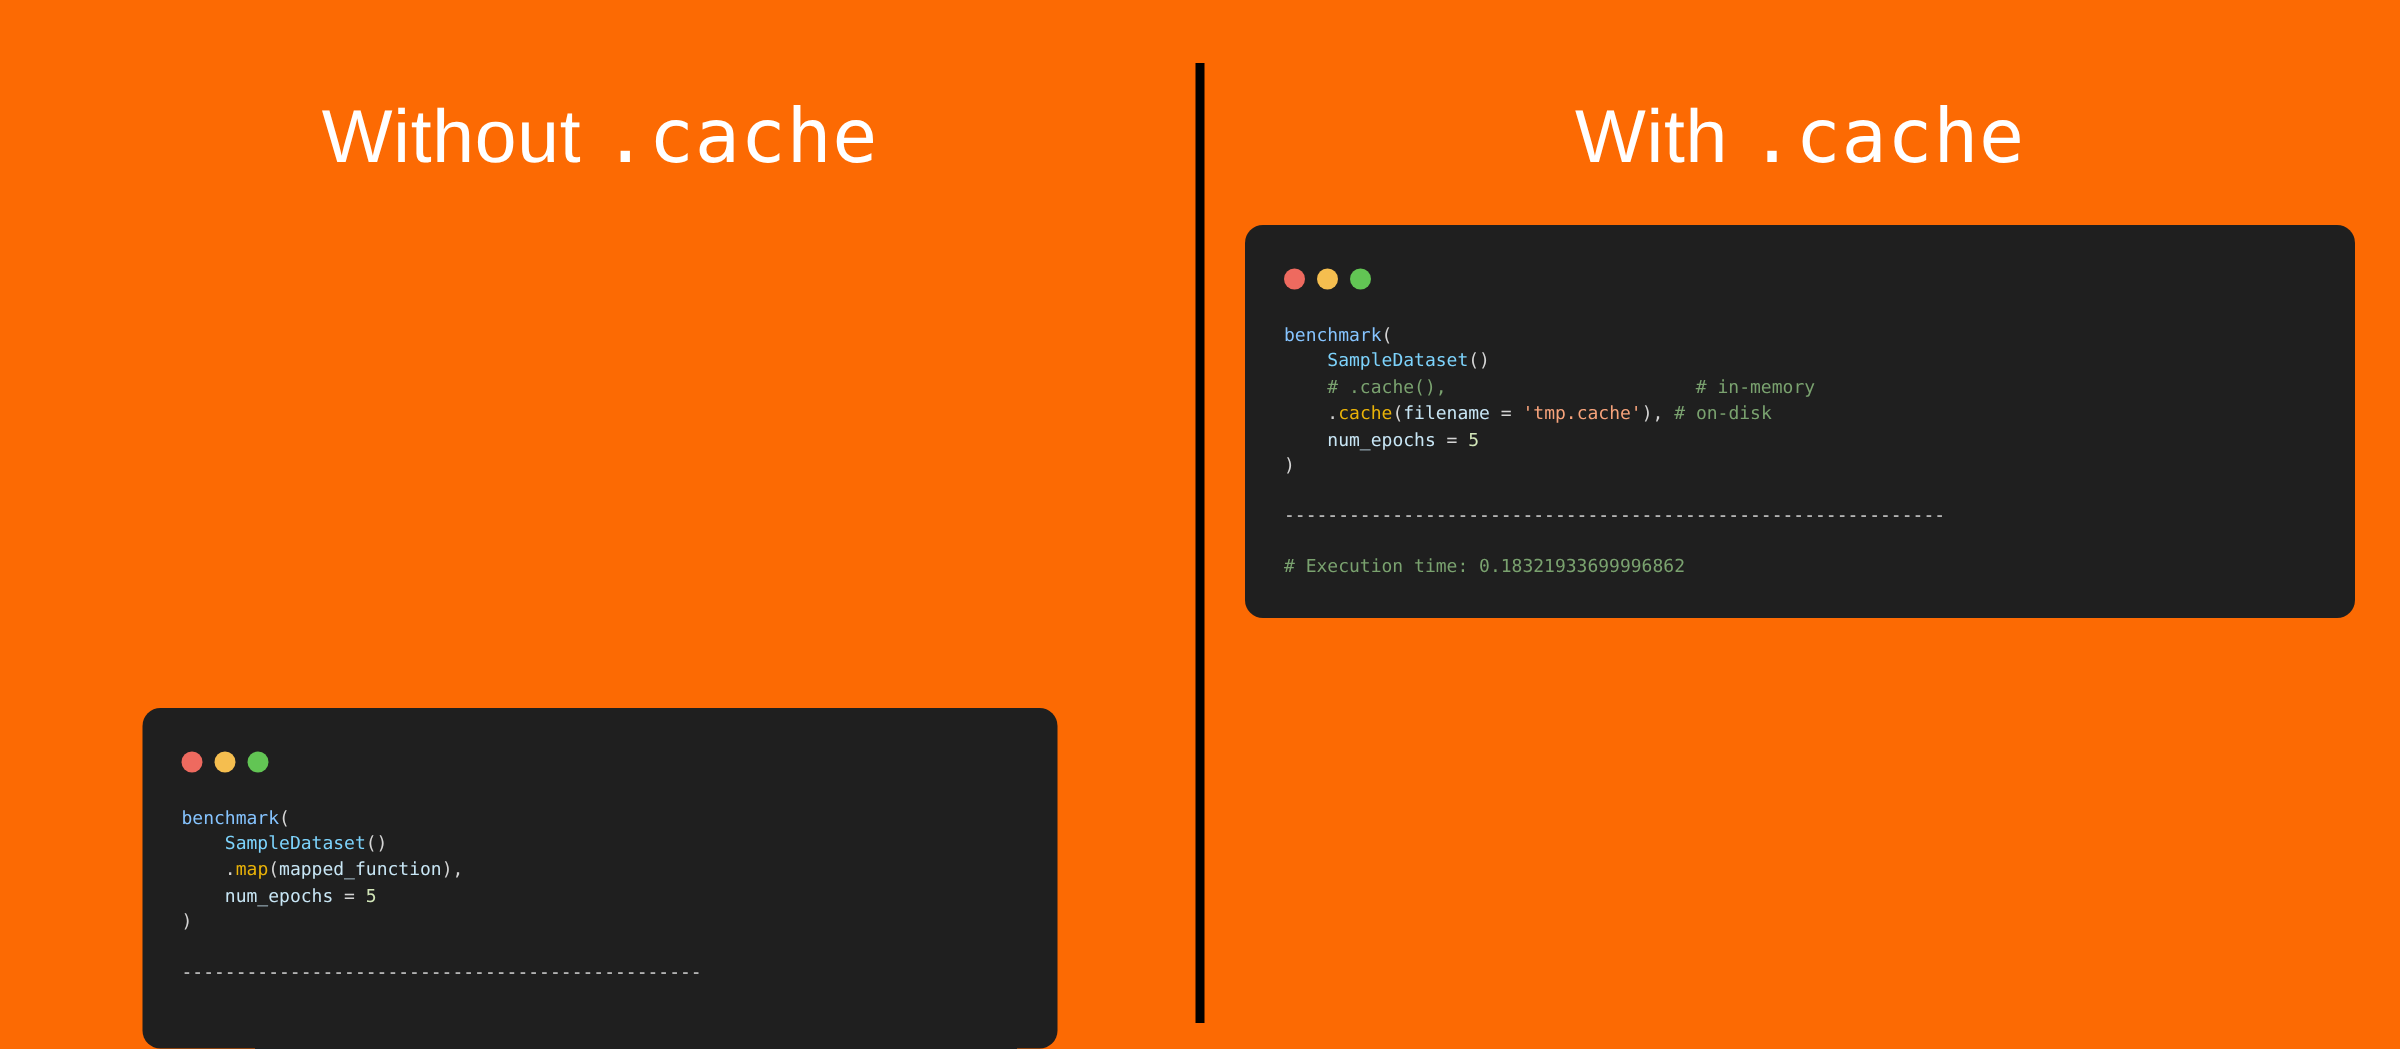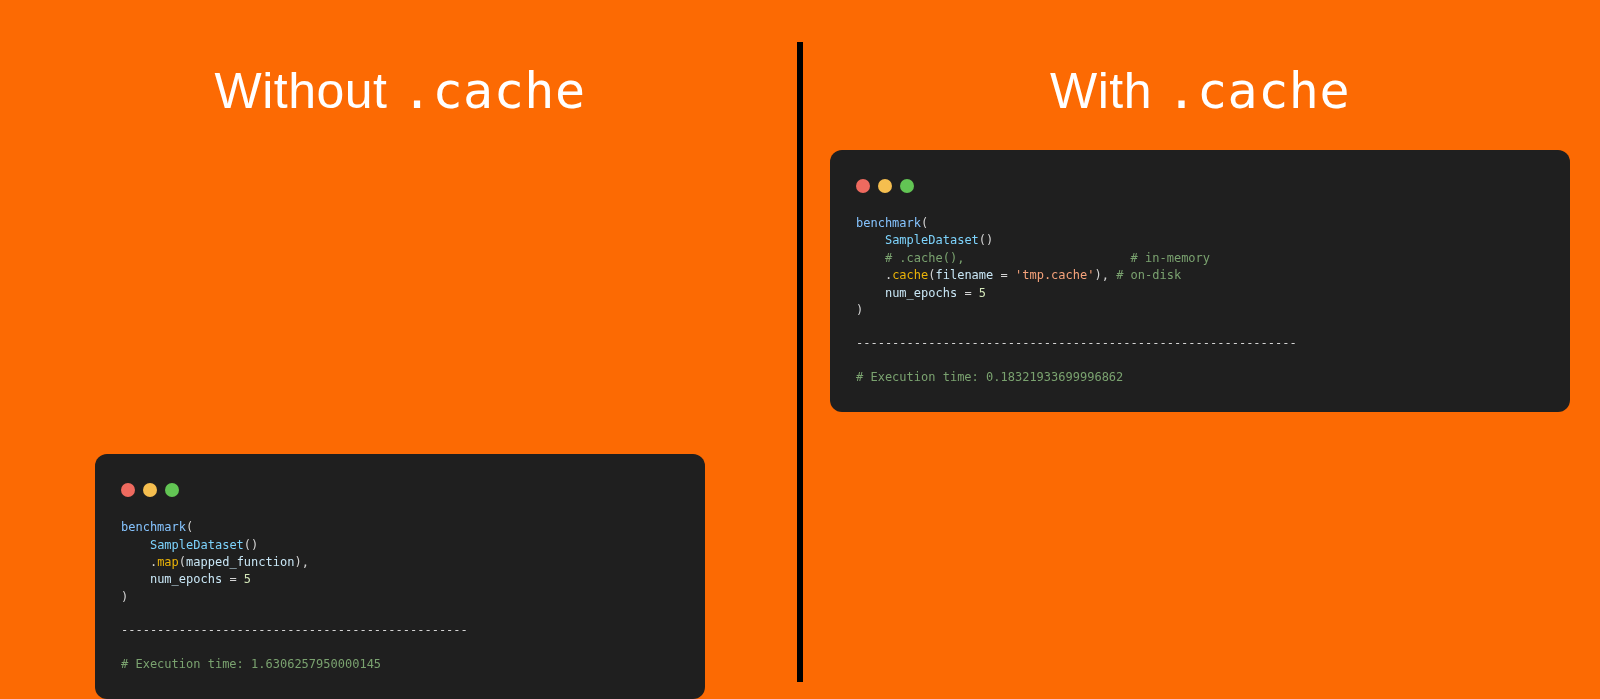--- a/index.html
+++ b/index.html
@@ -78,21 +78,20 @@
       <div class="dot g"></div>
     </div>
     <div class="code-line"><span class="c-fn">benchmark</span><span class="c-punct">(</span></div>
     <div class="code-line"><span>    </span><span class="c-type">SampleDataset</span><span class="c-punct">()</span></div>
     <div class="code-line"><span>    </span><span class="c-punct">.</span><span class="c-method">map</span><span class="c-punct">(</span><span class="c-ident">mapped_function</span><span class="c-punct">),</span></div>
     <div class="code-line"><span>    </span><span class="c-ident">num_epochs</span><span class="c-punct"> = </span><span class="c-num">5</span></div>
     <div class="code-line"><span class="c-punct">)</span></div>
     <div class="spacer"></div>
     <div class="divider-line">------------------------------------------------</div>
     <div class="spacer"></div>
-    <div class="code-line c-comment"># Execution time: 1.6306257950000145</div>
   </div>
 </div>
 
 <div class="vdivider"></div>
 
 <div class="half right">
   <div class="title"><span>With </span><span class="mono">.cache</span></div>
 
   <div class="codebox right">
     <div class="dots">

